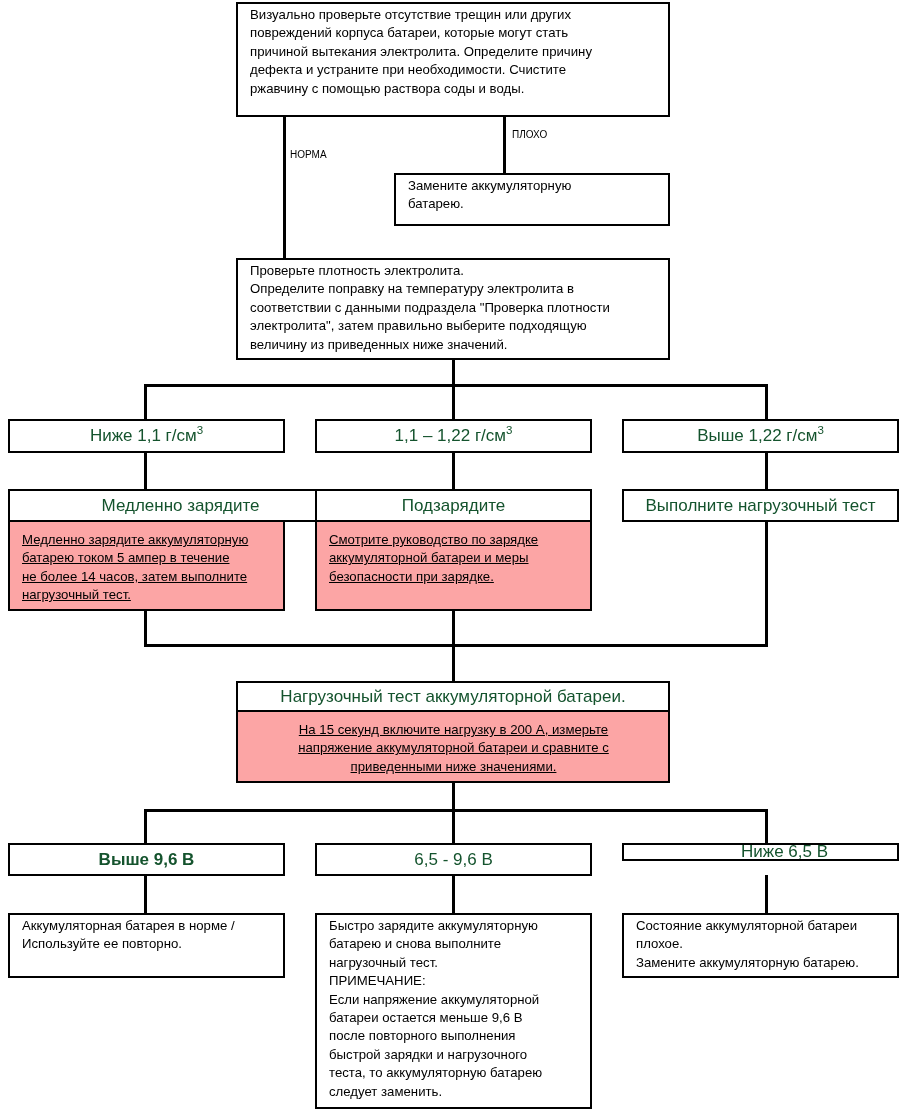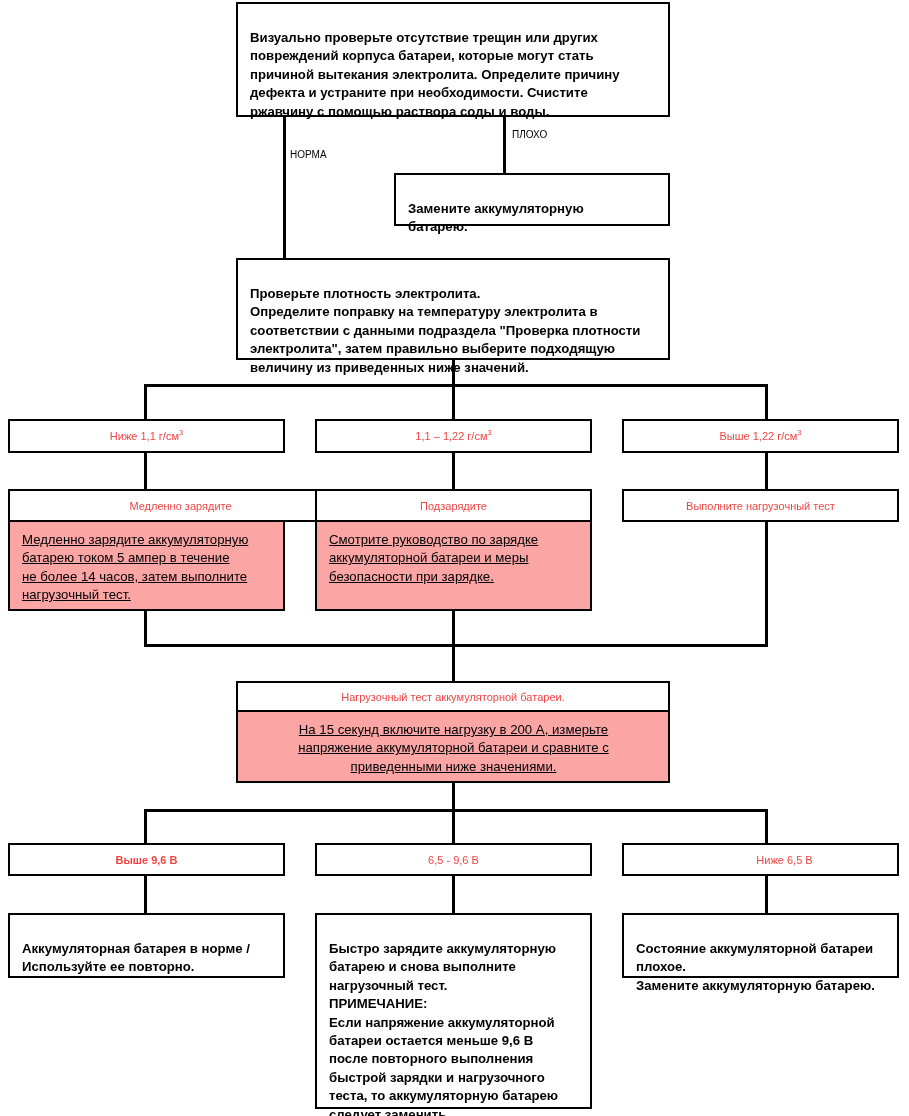--- a/index.html
+++ b/index.html
@@ -23,37 +23,36 @@
     background: #ffffff;
     z-index: 5;
   }
   .box .text {
     font-size: 13.2px;
     line-height: 18.4px;
     white-space: pre-line;
     color: #000000;
   }
   .box.padded .text {
-    padding: 25px 11px 9px 12px;
-    font-weight: bold;
+    padding: 2px 11px 9px 12px;
   }
   .hdr {
     position: absolute;
     box-sizing: border-box;
     border: 2px solid #000000;
     background: #ffffff;
     z-index: 6;
     display: flex;
     align-items: center;
     justify-content: center;
   }
   .hdr .text {
-    font-size: 11px;
+    font-size: 17px;
     line-height: 16px;
-    color: #ef4444;
+    color: #14532d;
   }
   .hdr.attached {
     border-bottom-width: 2px;
   }
   .body-under {
     position: absolute;
     box-sizing: border-box;
     border: 2px solid #000000;
     border-top: none;
     background: #fca5a5;
@@ -183,21 +182,21 @@
   <div class="line vline" style="left:144px; top:809px; width:3px; height:35px;"></div>
   <div class="line vline" style="left:452px; top:809px; width:3px; height:35px;"></div>
   <div class="line vline" style="left:765px; top:809px; width:3px; height:35px;"></div>
 
   <div class="hdr" style="left:8px; top:843px; width:277px; height:33px;font-weight:bold;">
     <div class="text">Выше 9,6 В</div>
   </div>
   <div class="hdr" style="left:315px; top:843px; width:277px; height:33px;">
     <div class="text">6,5 - 9,6 В</div>
   </div>
-  <div class="hdr" style="left:622px; top:843px; width:277px; height:33px;padding-left:48px;">
+  <div class="hdr" style="left:622px; top:843px; width:277px; height:18px;padding-left:48px;">
     <div class="text">Ниже 6,5 В</div>
   </div>
 
   <div class="line vline" style="left:144px; top:875px; width:3px; height:40px;"></div>
   <div class="line vline" style="left:452px; top:875px; width:3px; height:40px;"></div>
   <div class="line vline" style="left:765px; top:875px; width:3px; height:40px;"></div>
 
   <div class="box padded" style="left:8px; top:913px; width:277px; height:65px;">
     <div class="text">Аккумуляторная батарея в норме /
 Используйте ее повторно.</div>

